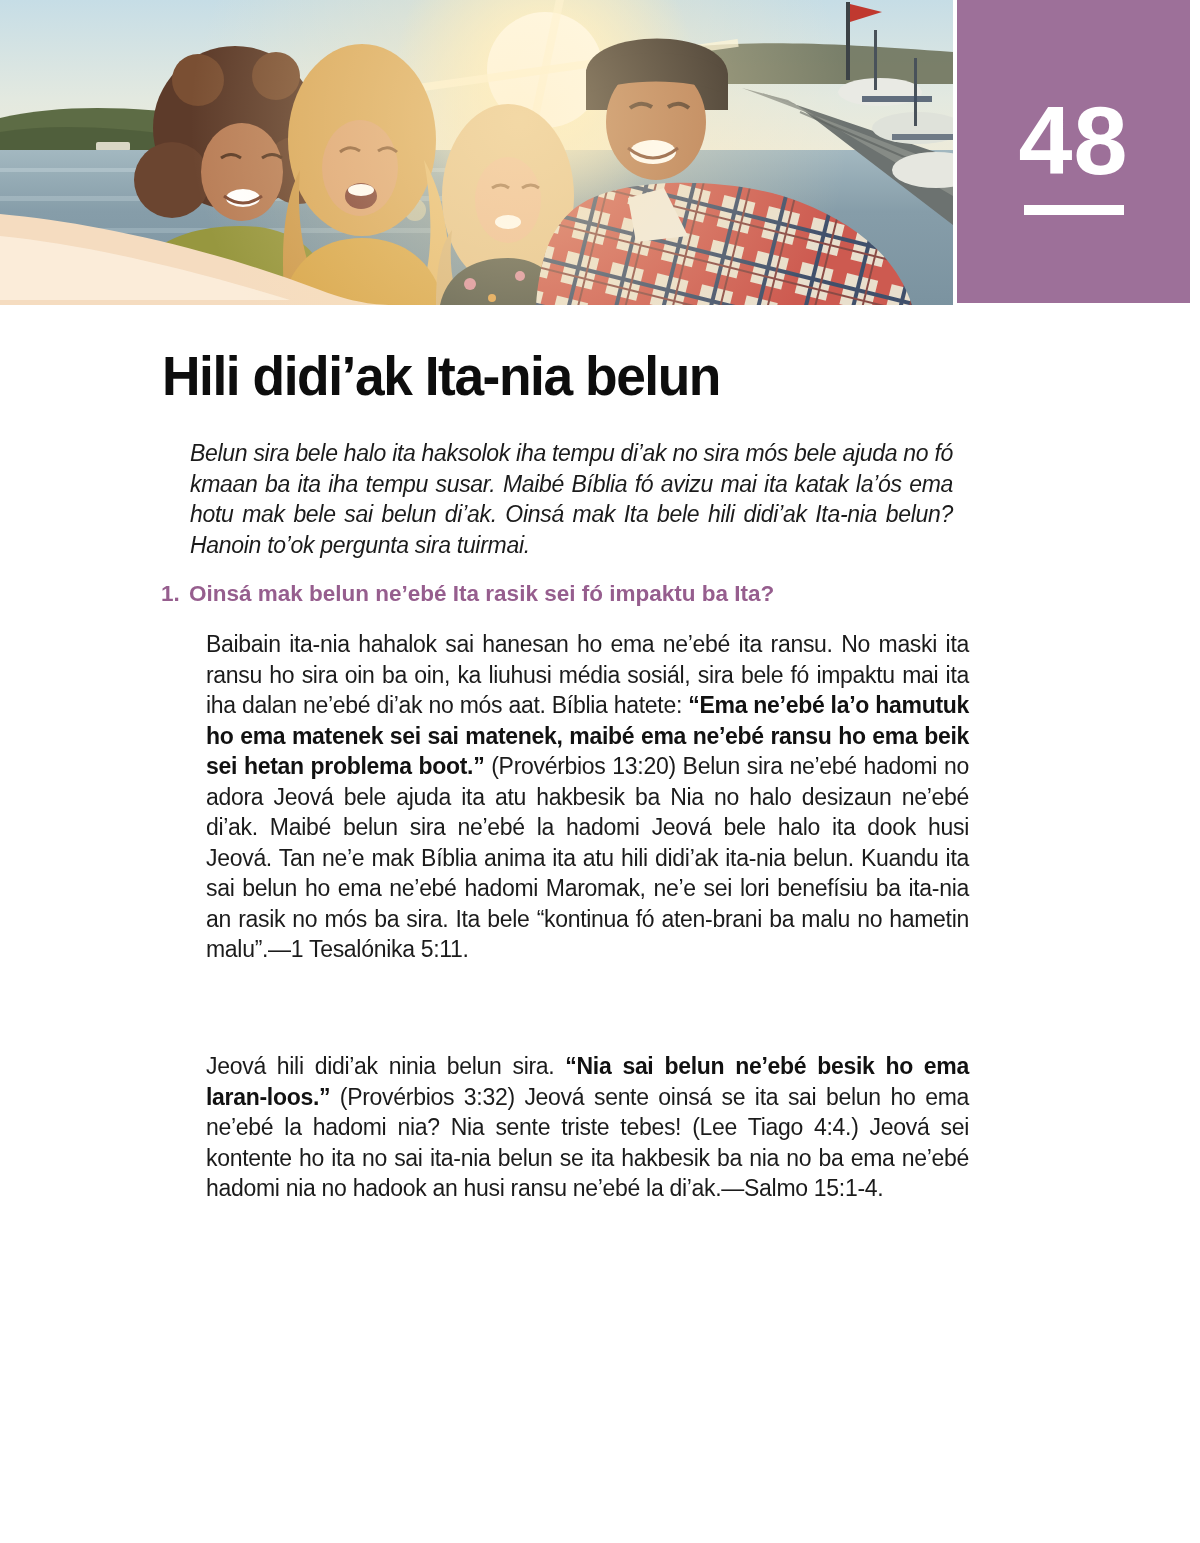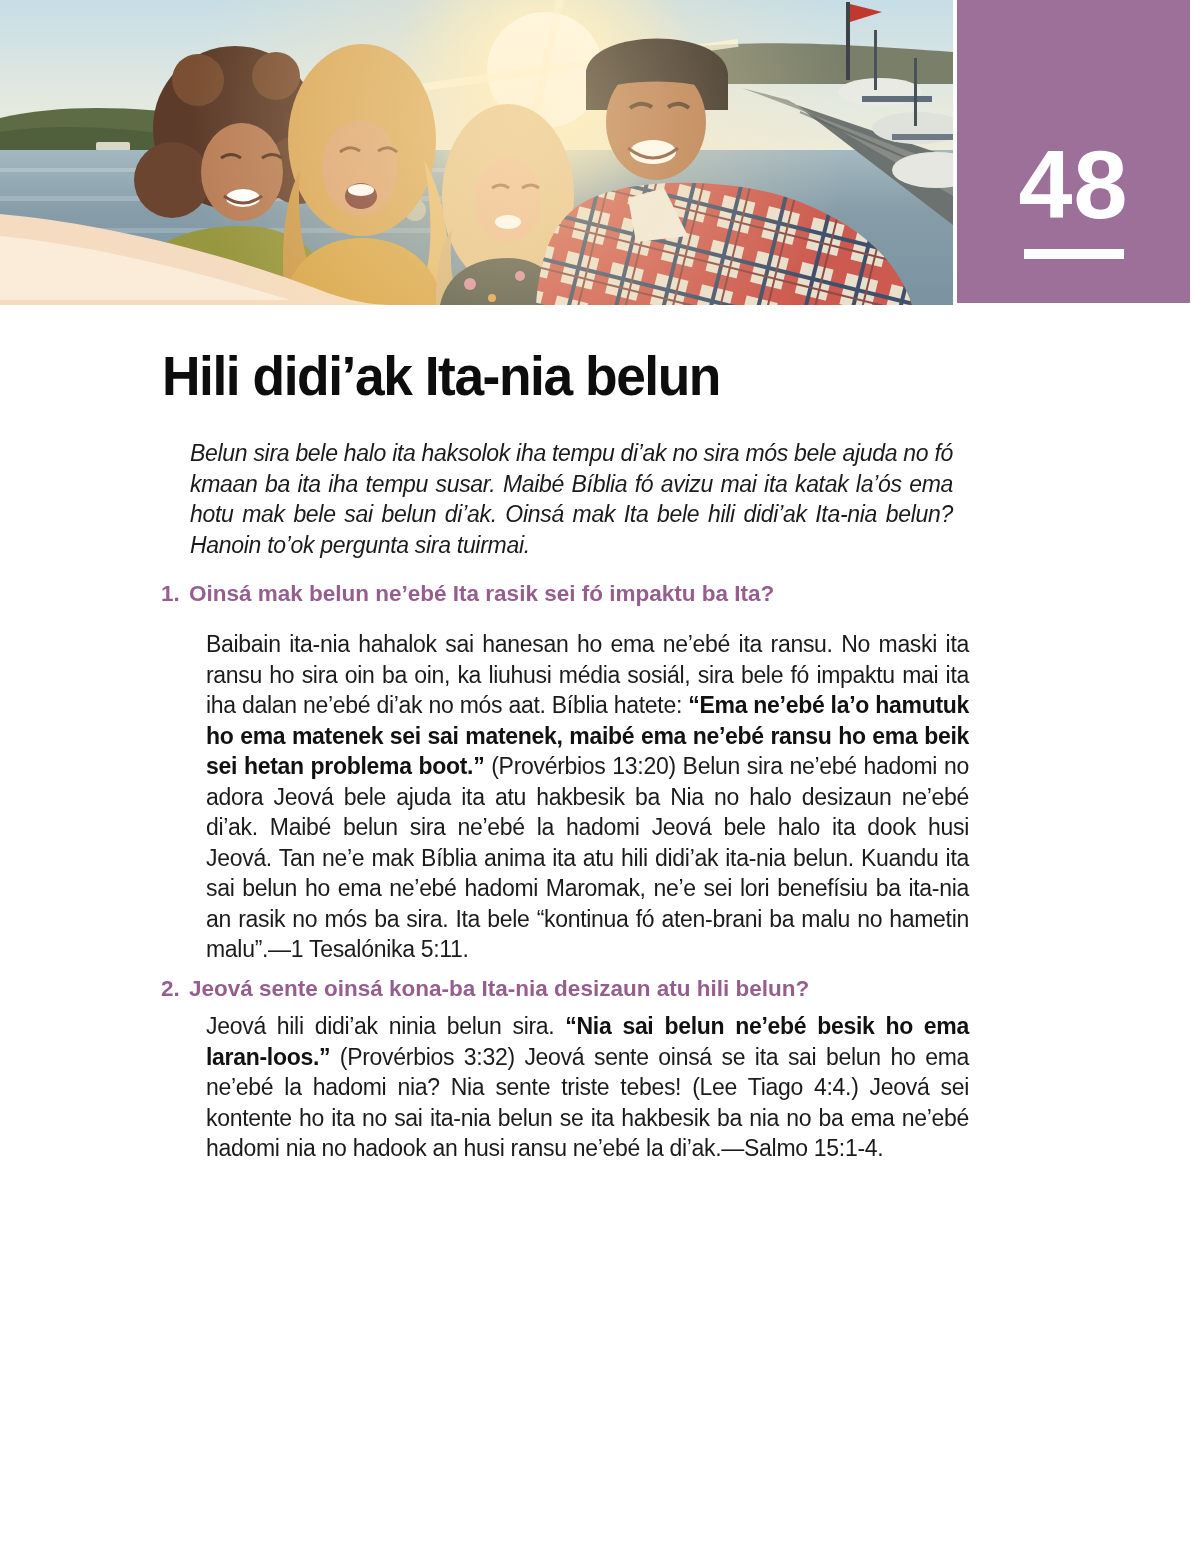--- a/index.html
+++ b/index.html
@@ -13,21 +13,21 @@
   }
   
   .photo{
     position:absolute;left:0;top:0;width:953px;height:305px;
     overflow:hidden;background:#cfe0e6;
   }
   .photo svg{display:block;width:953px;height:305px;}
   
   .lesson-badge{
     position:absolute;left:957px;top:0;width:233px;height:303px;
-    display:flex;flex-direction:column;align-items:center;justify-content:center;
+    display:flex;flex-direction:column;align-items:center;justify-content:flex-start;
   }
   .lesson-number{
     margin-top:92px;
     font-size:97px;line-height:97px;font-weight:700;
     color:#ffffff;letter-spacing:1px;
   }
   .lesson-underline{
     width:100px;height:10px;background:#ffffff;margin-top:16px;
   }
   
@@ -50,21 +50,21 @@
   }
   .q1{top:580px;}
   .q2{top:975px;}
   .qnum{display:inline-block;min-width:28px;}
   .para{
     position:absolute;left:190px;width:763px;margin:16px;
     font-size:23px;line-height:30.5px;letter-spacing:-0.3px;
     text-align:justify;color:#1b1b1b;
   }
   .p1{top:613px;}
-  .p2{top:995px;}
+  .p2{top:1035px;}
   .para .bold{font-weight:700;color:#111111;}
 </style>
 </head>
 <body>
 
 <div class="page">
 
   <div class="photo">
     <svg viewBox="0 0 953 305" xmlns="http://www.w3.org/2000/svg">
       <defs>
@@ -211,18 +211,15 @@
 
   <h1 class="title">Hili didi’ak Ita-nia belun</h1>
 
   <p class="intro">Belun sira bele halo ita haksolok iha tempu di’ak no sira mós bele ajuda no fó kmaan ba ita iha tempu susar. Maibé Bíblia fó avizu mai ita katak la’ós ema hotu mak bele sai belun di’ak. Oinsá mak Ita bele hili didi’ak Ita-nia belun? Hanoin to’ok pergunta sira tuirmai.</p>
 
   <div class="question q1">
     <span class="qnum">1.</span><span class="qtext">Oinsá mak belun ne’ebé Ita rasik sei fó impaktu ba Ita?</span>
   </div>
   <p class="para p1"><span>Baibain ita-nia hahalok sai hanesan ho ema ne’ebé ita ransu. No maski ita ransu ho sira oin ba oin, ka liuhusi média sosiál, sira bele fó impaktu mai ita iha dalan ne’ebé di’ak no mós aat. Bíblia hatete: </span><span class="bold">“Ema ne’ebé la’o hamutuk ho ema matenek sei sai matenek, maibé ema ne’ebé ransu ho ema beik sei hetan problema boot.”</span><span> (Provérbios 13:20) Belun sira ne’ebé hadomi no adora Jeová bele ajuda ita atu hakbesik ba Nia no halo desizaun ne’ebé di’ak. Maibé belun sira ne’ebé la hadomi Jeová bele halo ita dook husi Jeová. Tan ne’e mak Bíblia anima ita atu hili didi’ak ita-nia belun. Kuandu ita sai belun ho ema ne’ebé hadomi Maromak, ne’e sei lori benefísiu ba ita-nia an rasik no mós ba sira. Ita bele “kontinua fó aten-brani ba malu no hametin malu”.—1 Tesalónika 5:11.</span></p>
 
-  <div class="question q2">
-    <span class="qnum">2.</span><span class="qtext">Jeová sente oinsá kona-ba Ita-nia desizaun atu hili belun?</span>
-  </div>
   <p class="para p2"><span>Jeová hili didi’ak ninia belun sira. </span><span class="bold">“Nia sai belun ne’ebé besik ho ema laran-loos.”</span><span> (Provérbios 3:32) Jeová sente oinsá se ita sai belun ho ema ne’ebé la hadomi nia? Nia sente triste tebes! (Lee Tiago 4:4.) Jeová sei kontente ho ita no sai ita-nia belun se ita hakbesik ba nia no ba ema ne’ebé hadomi nia no hadook an husi ransu ne’ebé la di’ak.—Salmo 15:1-4.</span></p>
 
 </div>
 
 </body></html>

